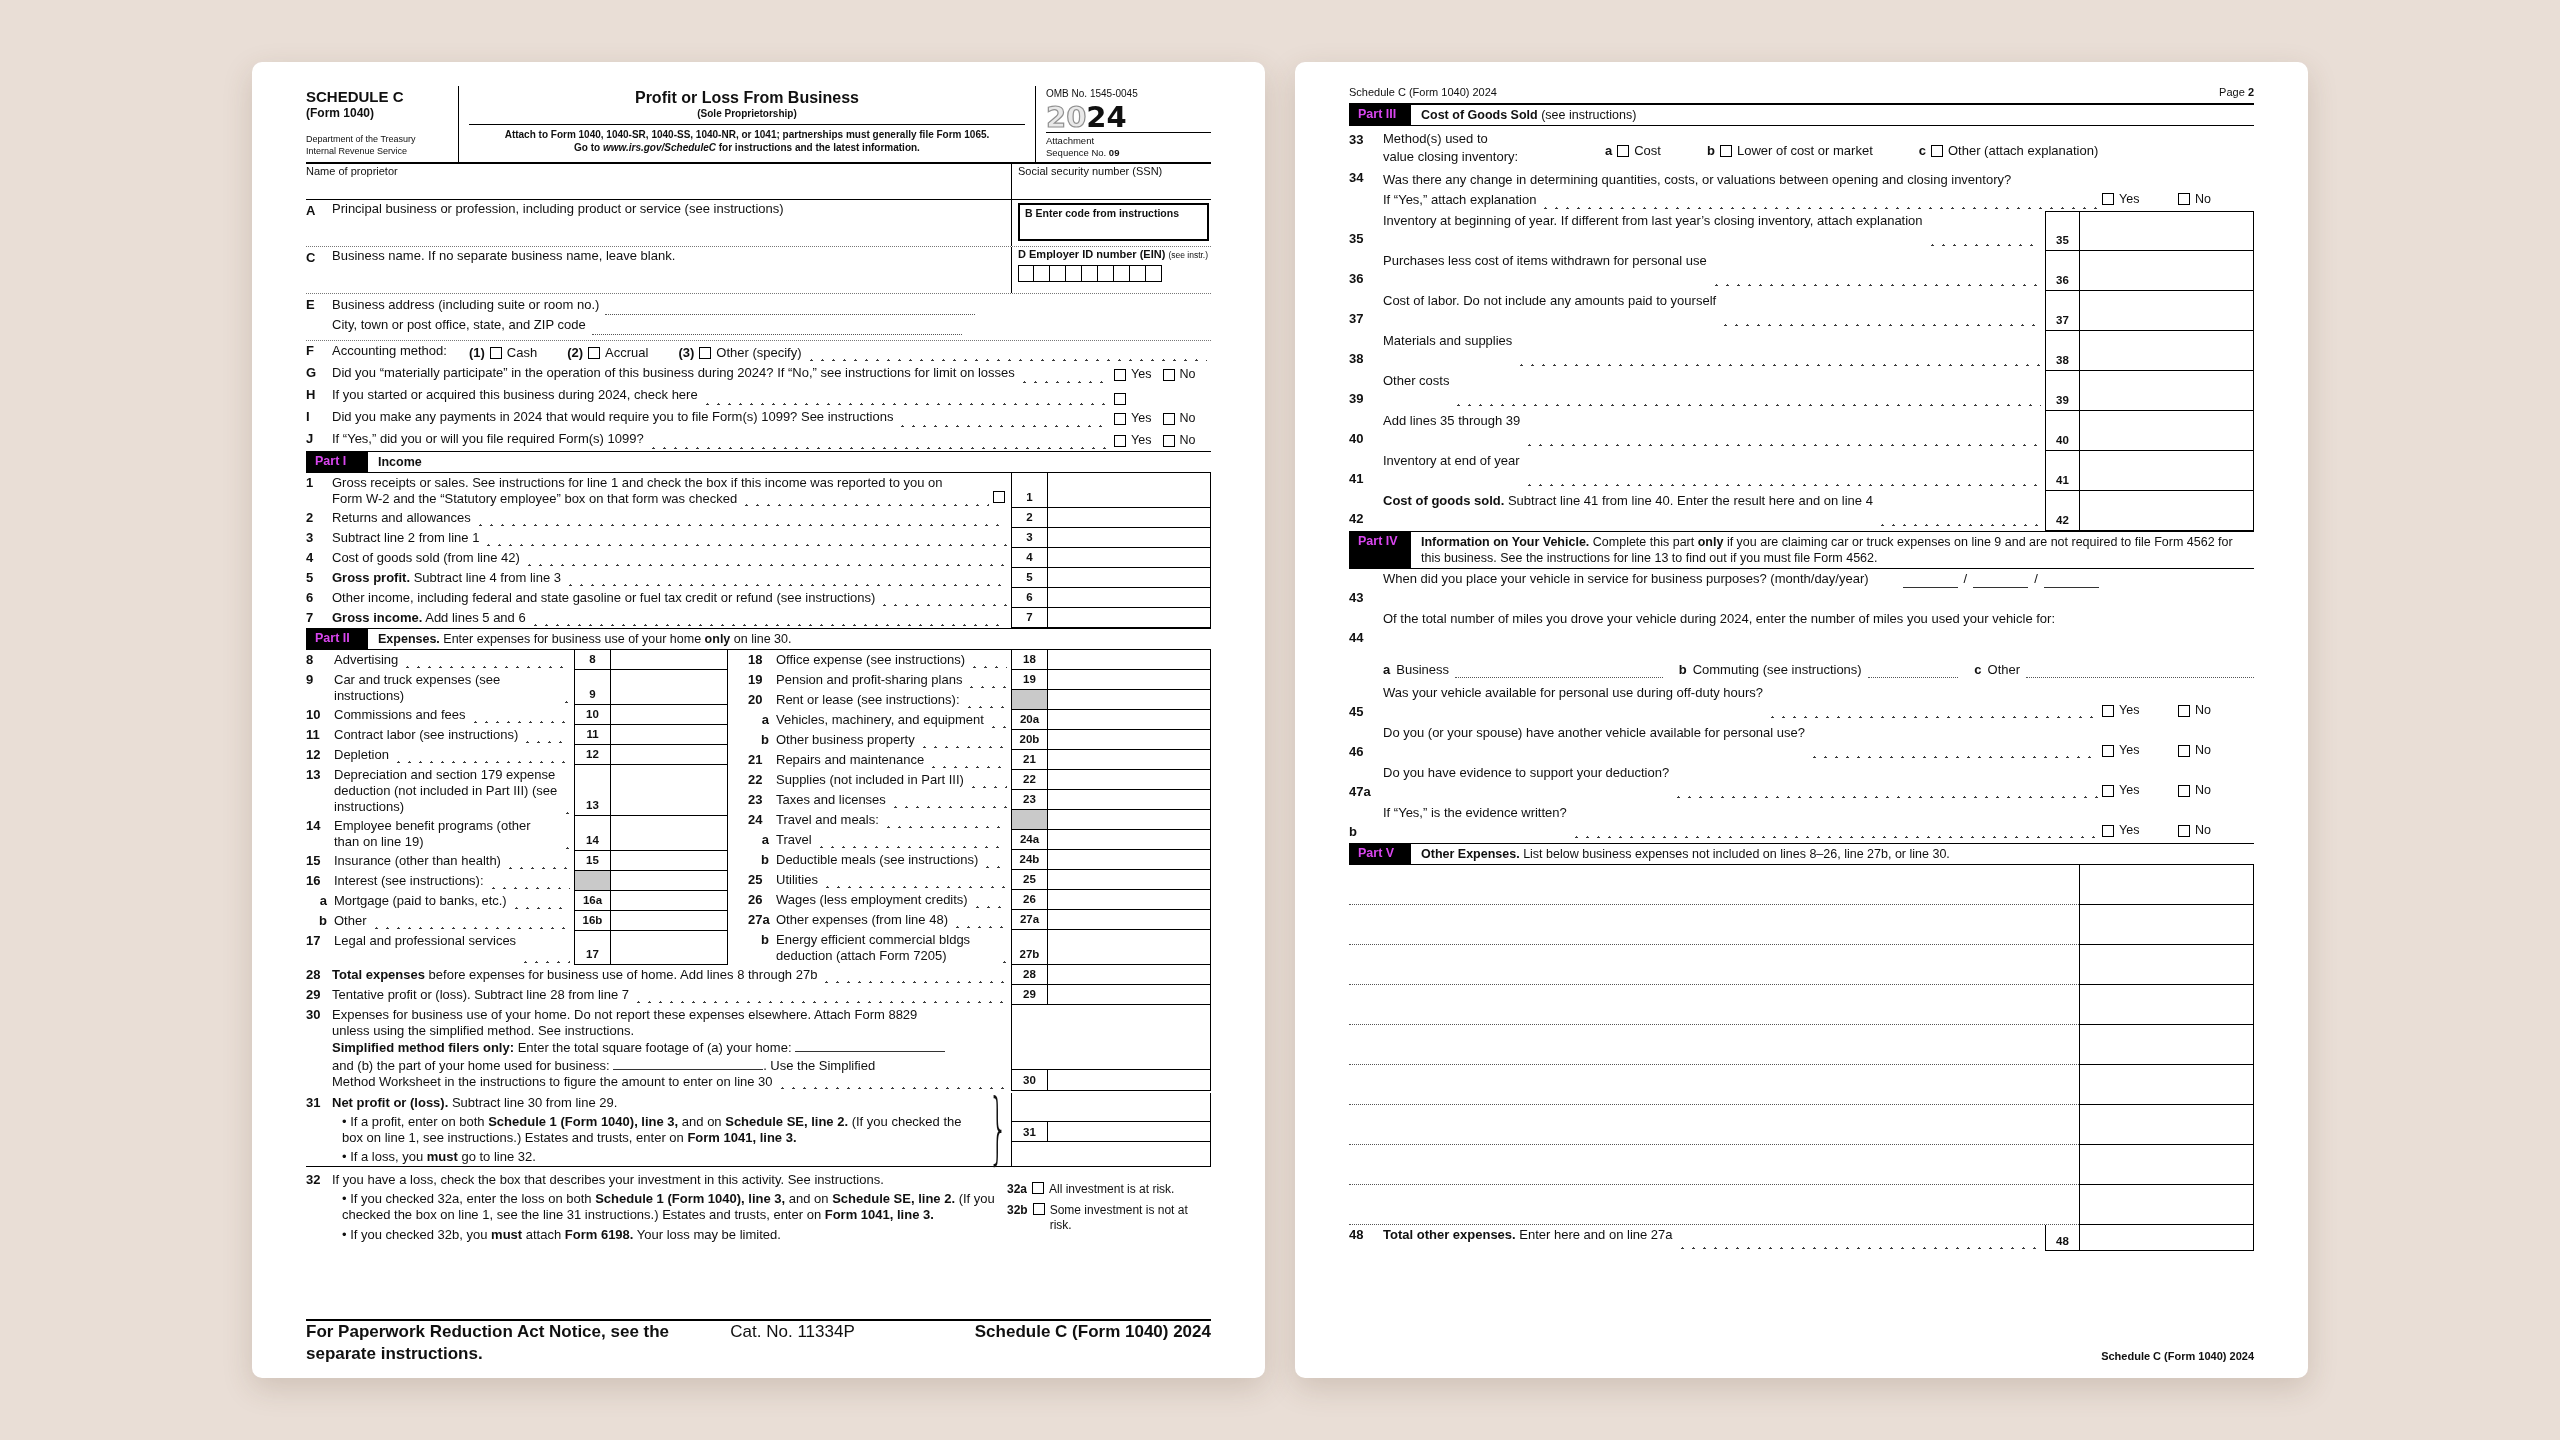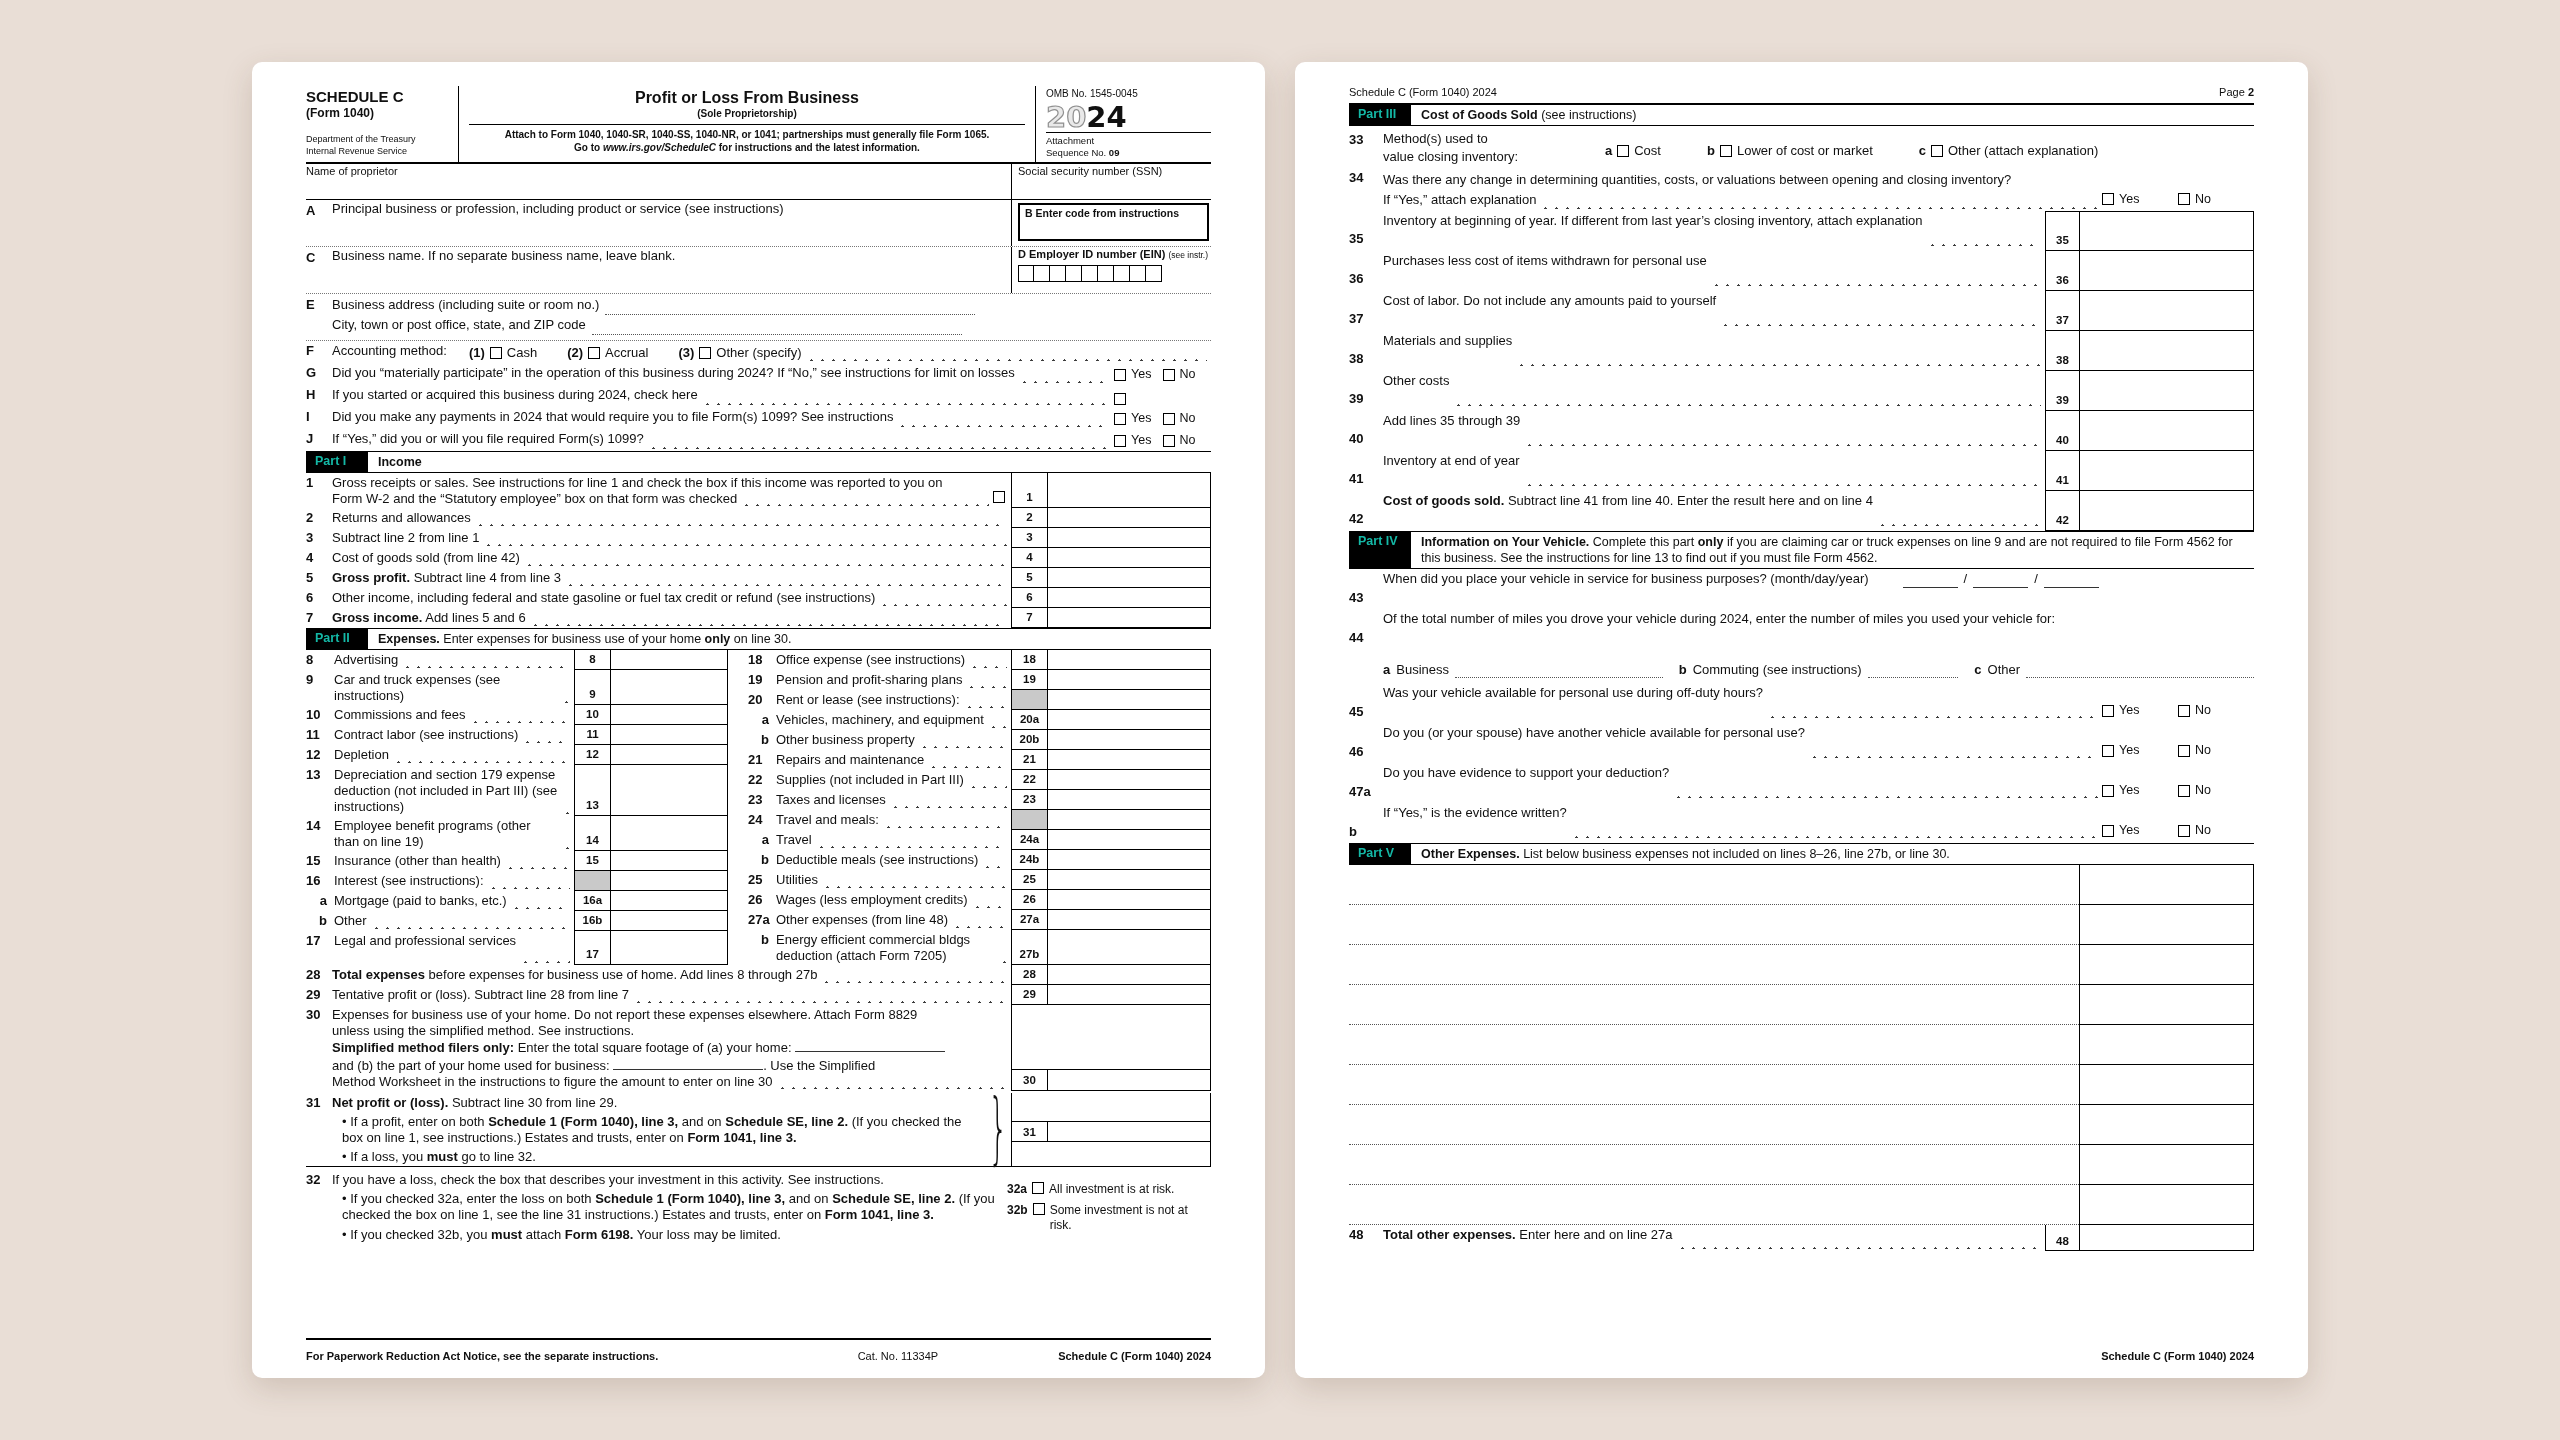--- a/index.html
+++ b/index.html
@@ -66,21 +66,21 @@
 .tail{display:flex;align-items:center;width:97px;flex:none;align-self:flex-end;padding-bottom:2px}
 .tail .grp{flex:1;display:flex;align-items:center;gap:5px;font-size:12.5px}
 .grp.single{visibility:hidden}
 .fopts{display:flex;gap:30px;margin-left:22px;align-items:center}
 .fopt{display:flex;align-items:center;gap:5px}
 .mainline{display:flex;min-width:0}
 .lblblock{flex:1;min-width:0;padding-top:2px}
 
 
 .pbar{display:flex;border-top:1.5px solid #000;border-bottom:1px solid #000;align-items:stretch}
-.ptag{background:#000;color:#14b8a6;font-weight:bold;padding:2px 9px;min-width:62px;font-size:12.5px;flex:none}
+.ptag{background:#000;color:#d946ef;font-weight:bold;padding:2px 9px;min-width:62px;font-size:12.5px;flex:none}
 .ptitle{flex:1;padding:2px 0 2px 10px;font-size:12.5px;line-height:1.3}
 
 
 .exp{display:flex;align-items:stretch}
 .exp .gut{width:28px}
 .colL,.colR{display:flex;flex-direction:column}
 .colL{width:422px}
 .colL .amt{width:118px}
 .colgap{width:20px;flex:none}
 .colR{flex:1}
@@ -96,21 +96,21 @@
 .blank{display:inline-block;border-bottom:1px solid #333;height:13px}
 .w150{width:150px}.w55{width:55px}
 .bullet{padding-left:10px;margin-top:3px;line-height:1.25}
 .row31{display:flex;border-bottom:1px solid #000;padding-top:2px}
 .brace{width:26px;flex:none;display:flex;align-items:center;justify-content:center}
 .brace span{display:block;font-size:30px;font-weight:300;transform:scaleY(2.6);font-family:"DejaVu Sans",sans-serif}
 .row32{display:flex;padding-top:3px}
 .atrisk{width:212px;flex:none;padding:12px 0 0 8px}
 .ar{display:flex;gap:5px;align-items:flex-start;margin-bottom:7px;font-size:12px;line-height:1.2}
 .ar .cb{margin-top:0}
-.p1foot{display:flex;border-top:2px solid #000;padding-top:10px;font-size:11px;align-items:baseline}
+.p1foot{display:flex;border-top:2px solid #000;padding-top:0;font-size:17px;align-items:baseline}
 .p1foot .l{flex:1;font-weight:bold}
 .p1foot .c{flex:0 0 auto;margin-right:120px}
 .p1foot .r{font-weight:bold}
 
 
 .p2hdr{display:flex;justify-content:space-between;font-size:11px;border-bottom:1.7px solid #000;padding-bottom:3px}
 .p2 .gut{width:34px}
 .p2 .numbox{width:34px}
 .p2 .amt{width:175px}
 .p2 .tail{width:152px}

